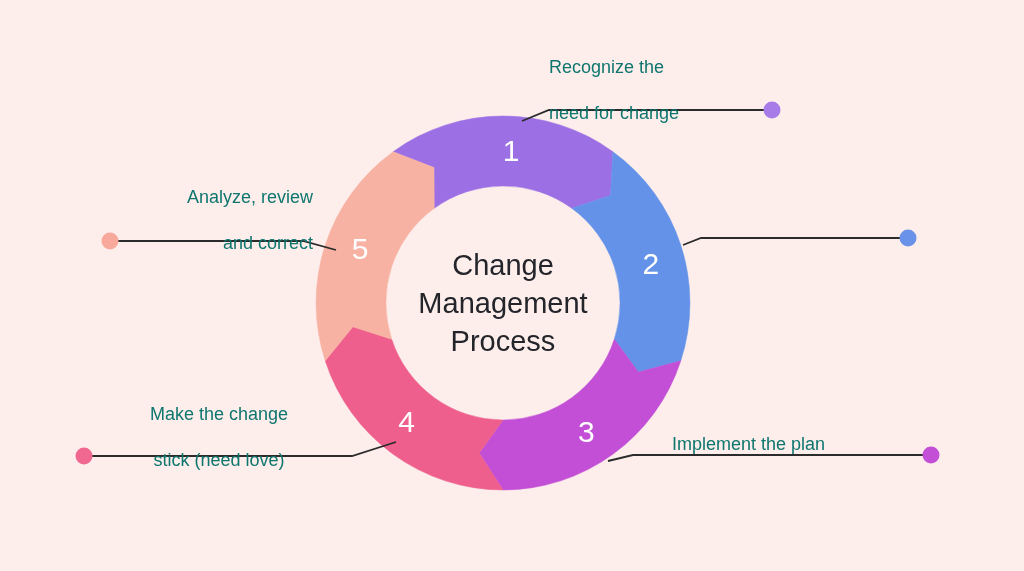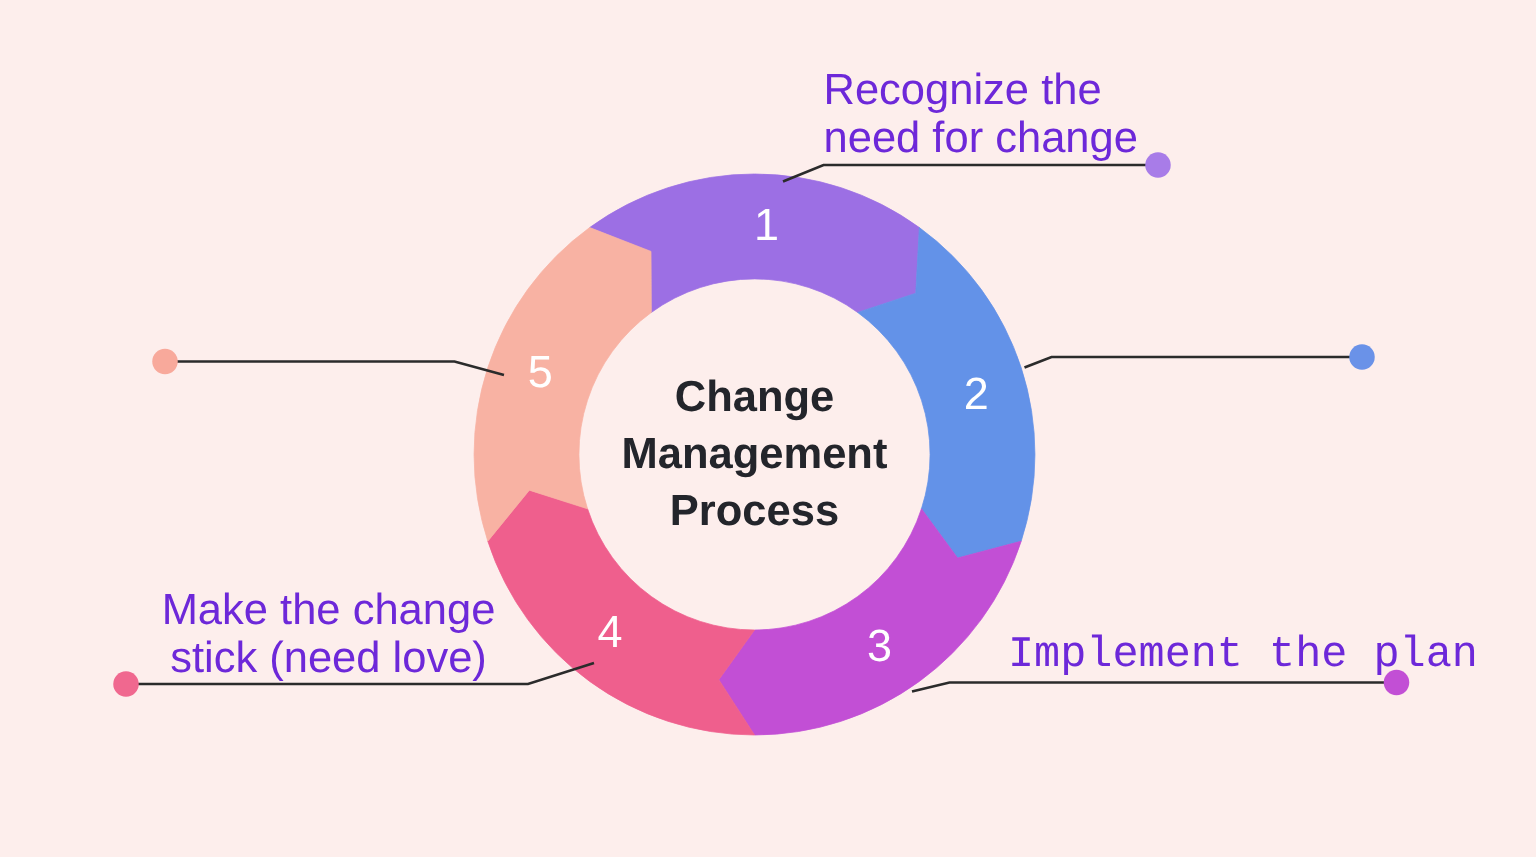--- a/index.html
+++ b/index.html
@@ -20,35 +20,35 @@
     text-anchor:middle;
     dominant-baseline:central;
   }
   .center-title{
     position:absolute;
     left:383px;
     top:246px;
     width:240px;
     text-align:center;
     font-size:29px;
-    font-weight:700;
+    font-weight:400;
     line-height:38px;
     color:#23252b;
     white-space:pre-line;
   }
   .label{
     position:absolute;
-    font-size:29px;
-    line-height:32px;
-    color:#6d28d9;
+    font-size:18px;
+    line-height:46px;
+    color:#0f766e;
     white-space:pre-line;
   }
   #label-0{left:549px;top:44px;}
   #label-1{left:700px;top:172px;}
-  #label-2{left:672px;top:421px;font-family:Liberation Mono, monospace;}
+  #label-2{left:672px;top:421px;}
   #label-3{left:105px;top:391px;width:228px;text-align:center;}
   #label-4{left:95px;top:174px;width:218px;text-align:right;}
 </style>
 </head>
 <body>
 
 <div class="canvas" style="background: rgb(253, 238, 236);">
   <svg id="diagram-svg" width="1024" height="571">
       <path d="M 393.1 151.7 A 187 187 0 0 1 612.9 151.7 L 610.5 195.5 L 571.8 208.3 A 117 117 0 0 0 434.2 208.3 L 434.0 167.6 Z" fill="#9c6fe4" stroke="#9c6fe4" stroke-width="0.5"></path>
       <path d="M 612.9 151.7 A 187 187 0 0 1 680.8 360.8 L 638.4 372.0 L 614.3 339.2 A 117 117 0 0 0 571.8 208.3 L 610.5 195.5 Z" fill="#6392e8" stroke="#6392e8" stroke-width="0.5"></path>
@@ -72,13 +72,15 @@
       <circle cx="110" cy="241" r="8.5" fill="#f8a99b"></circle>
     </svg>
   <div class="center-title" style="color: rgb(35, 37, 43);">Change
 Management
 Process</div>
   <div class="label" id="label-0">Recognize the
 need for change</div>
   <div class="label" id="label-2">Implement the plan</div>
   <div class="label" id="label-3">Make the change
 stick (need love)</div>
+  <div class="label" id="label-4">Analyze, review
+and correct</div>
 </div>
 
 </body></html>

